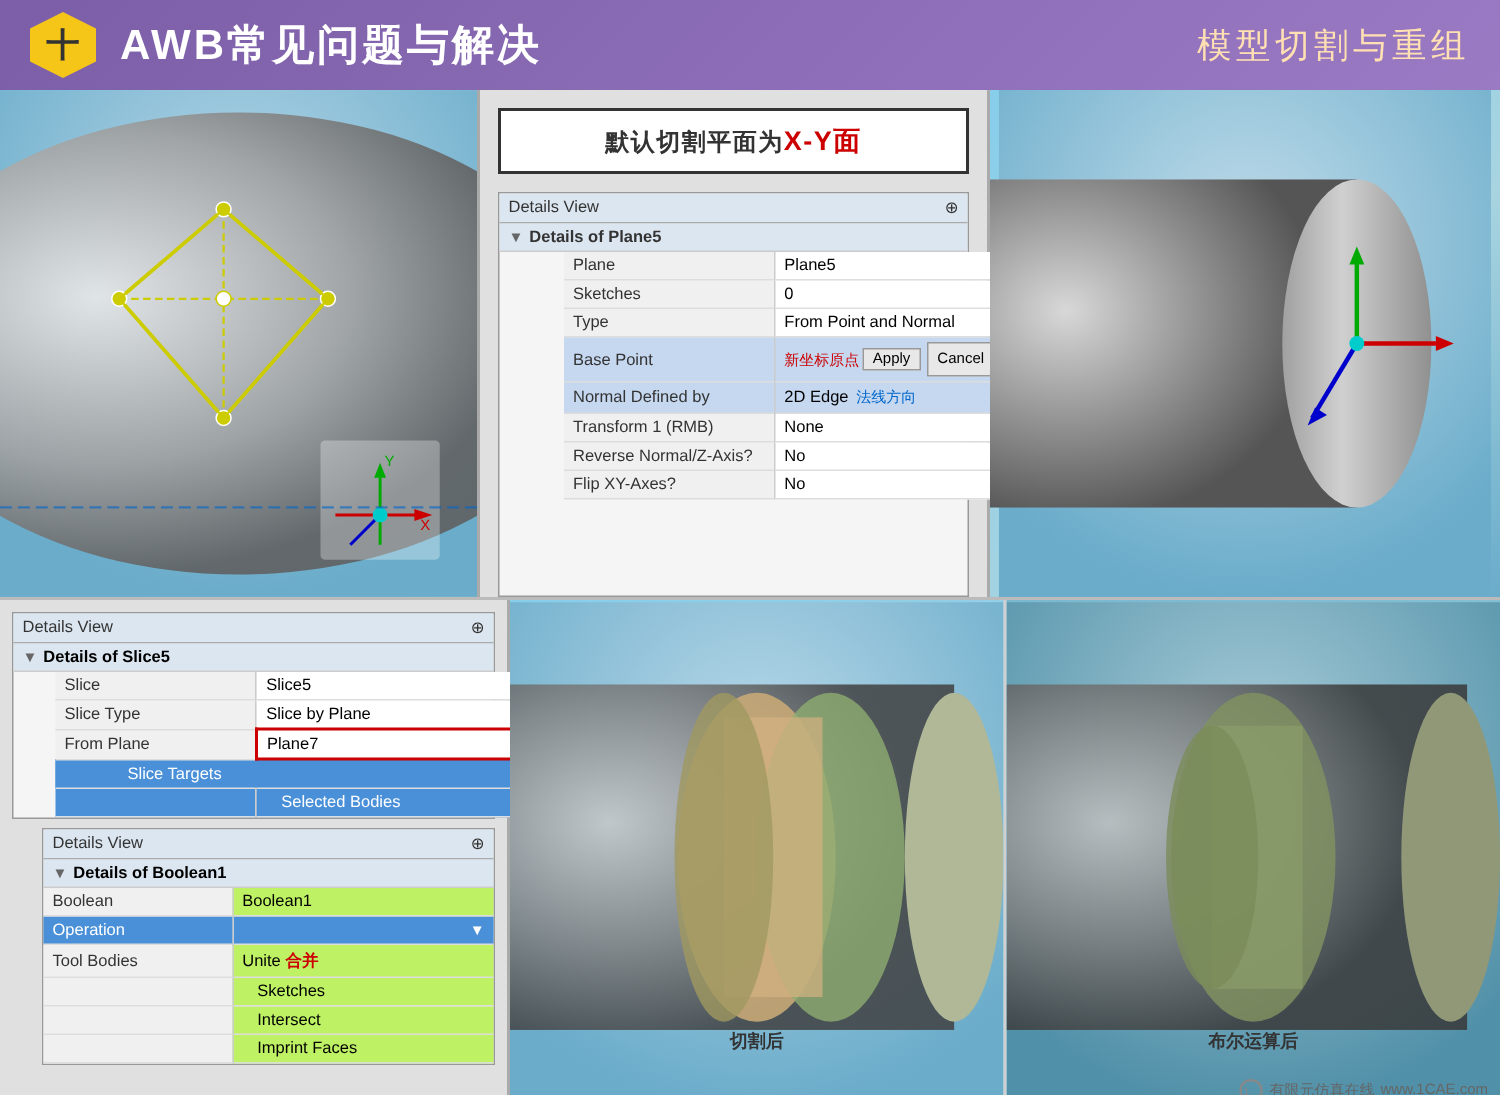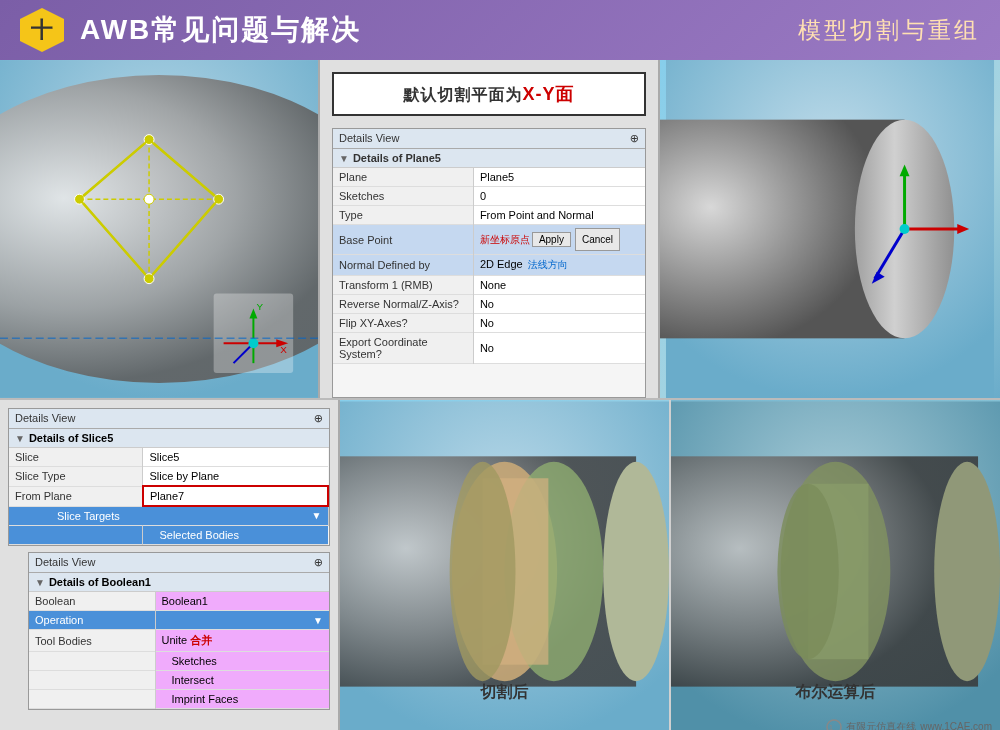--- a/index.html
+++ b/index.html
@@ -127,20 +127,21 @@
       gap: 4px;
     }
     .collapse-icon {
       color: #666;
       font-size: 10px;
     }
     .details-table {
       width: 100%;
       border-collapse: collapse;
       font-size: 11px;
+      margin-left: 43px;
     }
     .details-table tr {
       border-bottom: 1px solid #ddd;
     }
     .details-table td {
       padding: 3px 6px;
       vertical-align: middle;
     }
     .details-table td:first-child {
       width: 45%;
@@ -231,20 +232,21 @@
       font-weight: bold;
       border-bottom: 1px solid #ccc;
       display: flex;
       align-items: center;
       gap: 4px;
     }
     .slice-table {
       width: 100%;
       border-collapse: collapse;
       font-size: 11px;
+      margin-left: 28px;
     }
     .slice-table tr {
       border-bottom: 1px solid #ddd;
     }
     .slice-table td {
       padding: 3px 6px;
       vertical-align: middle;
     }
     .slice-table td:first-child {
       width: 42%;
@@ -316,21 +318,21 @@
       padding: 3px 6px;
       vertical-align: middle;
     }
     .boolean-table td:first-child {
       width: 42%;
       color: #333;
       background: #f0f0f0;
       border-right: 1px solid #ccc;
     }
     .boolean-table td:last-child {
-      background: #f0abfc;
+      background: #bef264;
     }
     .row-operation td {
       background: #4a90d9 !important;
       color: white !important;
     }
     .unite-label {
       color: #cc0000;
       font-weight: bold;
     }
 
@@ -357,21 +359,21 @@
       background: linear-gradient(135deg, #7ab8d0 0%, #8ec8d8 100%);
       position: relative;
       overflow: hidden;
     }
     .view-label {
       position: absolute;
       bottom: 40px;
       left: 50%;
       transform: translateX(-50%);
       color: #333;
-      font-size: 16px;
+      font-size: 12px;
       font-weight: bold;
       white-space: nowrap;
     }
 
     
     .watermark {
       position: absolute;
       bottom: 8px;
       right: 8px;
       font-size: 11px;
@@ -509,24 +511,20 @@
             <td>None</td>
           </tr>
           <tr>
             <td>Reverse Normal/Z-Axis?</td>
             <td>No</td>
           </tr>
           <tr>
             <td>Flip XY-Axes?</td>
             <td>No</td>
           </tr>
-          <tr>
-            <td>Export Coordinate System?</td>
-            <td>No</td>
-          </tr>
         </tbody>
           </table>
       </div>
     </div>
 
     <div class="top-right-view">
       <svg class="svg-container" viewBox="0 0 330 340" xmlns="http://www.w3.org/2000/svg">
         <defs>
           <radialGradient id="cylGrad2" cx="25%" cy="40%" r="65%">
             <stop offset="0%" stop-color="#d8d8d8"></stop>

